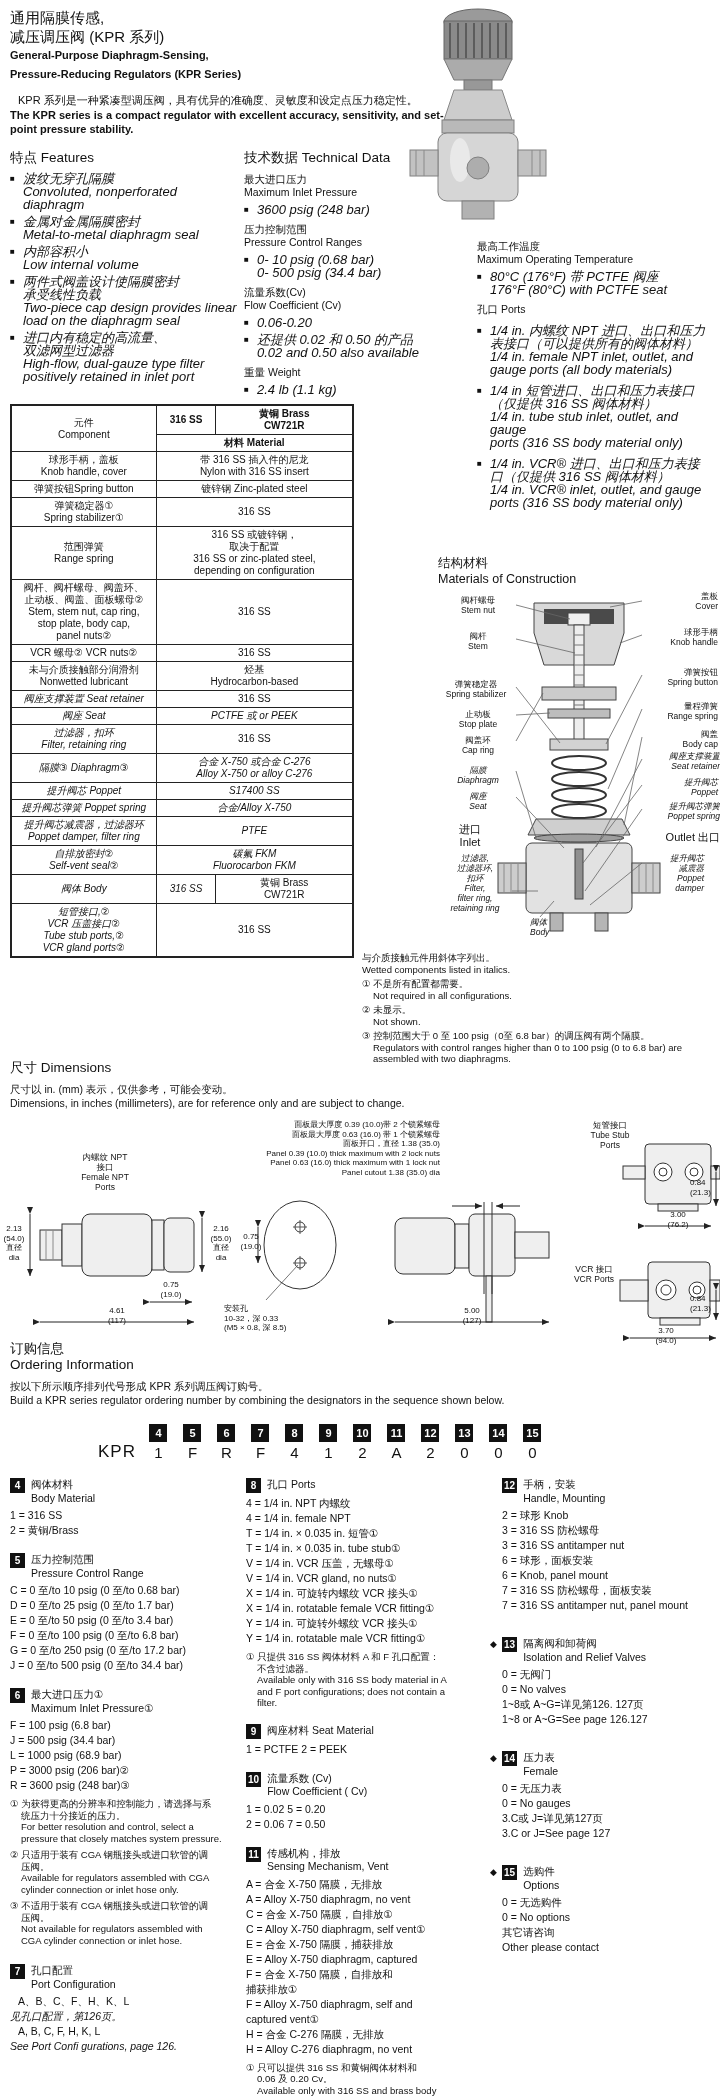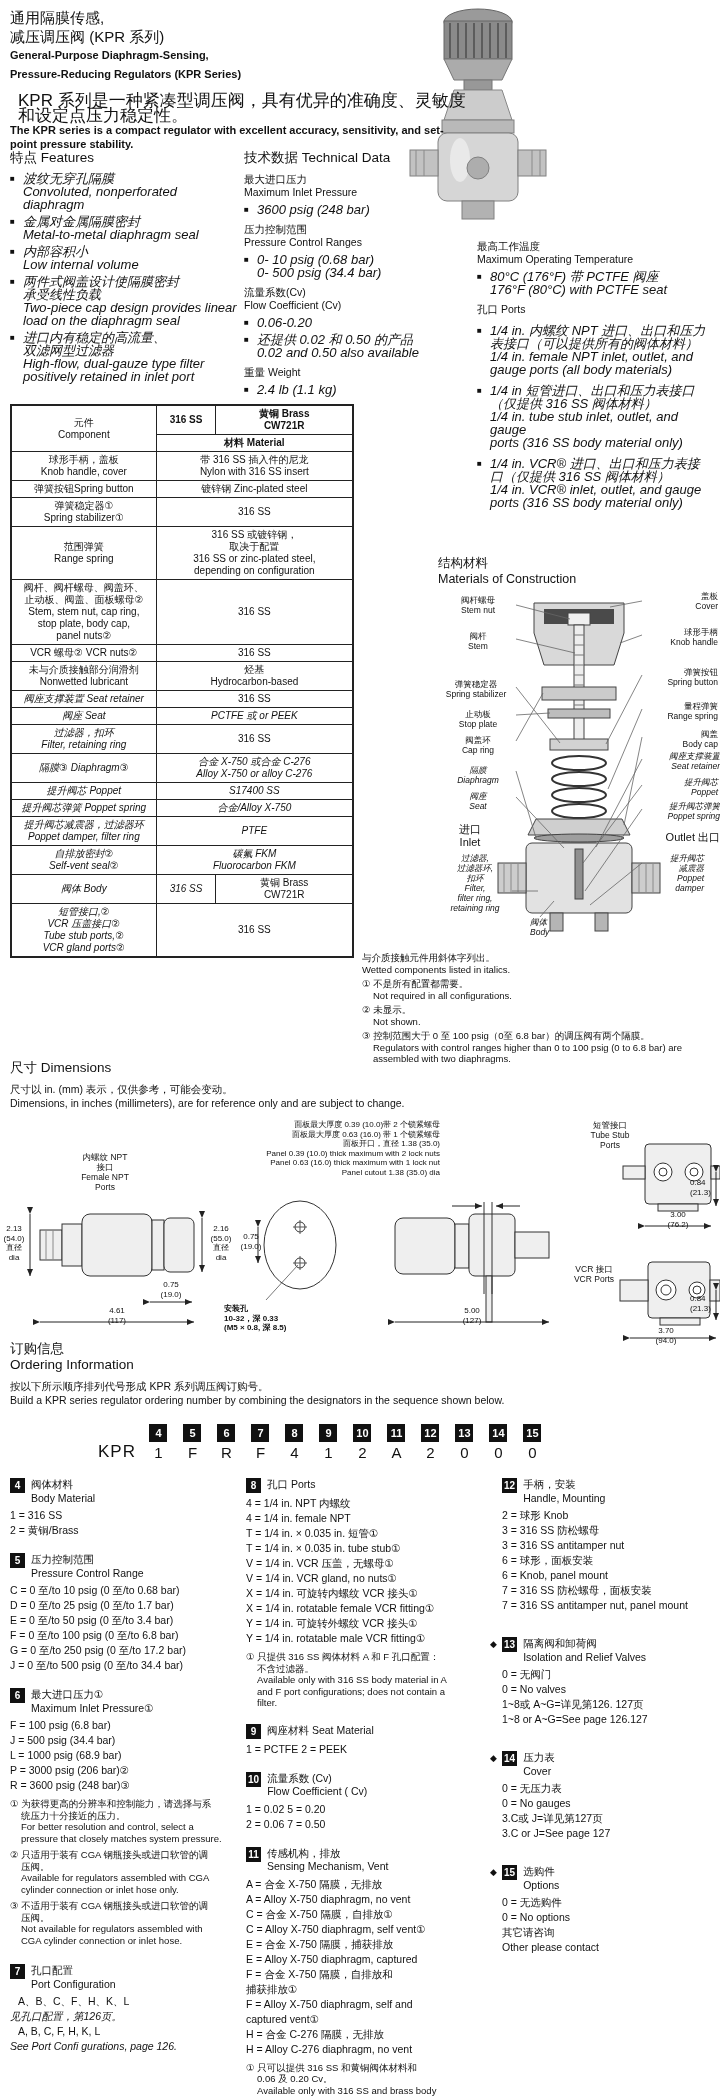--- a/index.html
+++ b/index.html
@@ -4,21 +4,21 @@
 <style>
   * { margin:0; padding:0; box-sizing:border-box; }
   html,body { background:#fff; }
   body { width:720px; font-family:"Liberation Sans","DejaVu Sans",sans-serif; color:#111; }
   .page { position:relative; width:720px; height:2097px; background:#fff; overflow:hidden; }
   .abs { position:absolute; }
   [data-bind] { white-space:pre-line; }
 
   .title-zh { font-size:15px; line-height:19px; }
   .title-en { font-size:11px; line-height:19px; font-weight:bold; }
-  .intro-zh { font-size:17px; line-height:15px;padding-left:8px; }
+  .intro-zh { font-size:11px; line-height:15px;padding-left:8px; }
   .intro-en { font-size:11px; line-height:14px; font-weight:bold; }
 
   .h1 { font-size:13.5px; line-height:16px; margin-bottom:6px; }
   .lbl { font-size:10.5px; line-height:13px; margin-top:7px; }
   .bul-item { display:flex; margin-top:4px; }
   .sq { flex:0 0 13px; font-size:8px; line-height:13px; }
   .sq::before { content:"■"; }
   .bul-text { font-size:13px; line-height:13px;font-style:italic; }
 
   
@@ -552,21 +552,21 @@
       <div class="dlabel sm" style="left:206px; top:110px; width:30px;" data-bind="dimensions.labels.d216">2.16
 (55.0)
 直径
 dia</div>
       <div class="dlabel sm" style="left:236px; top:118px; width:30px;" data-bind="dimensions.labels.d075b">0.75
 (19.0)</div>
       <div class="dlabel sm" style="left:150px; top:166px; width:42px;" data-bind="dimensions.labels.d075a">0.75
 (19.0)</div>
       <div class="dlabel sm" style="left:94px; top:192px; width:46px;" data-bind="dimensions.labels.d461">4.61
 (117)</div>
-      <div class="dlabel sm" style="left:224px; top:190px; width:110px; text-align:left;font-weight:bold;" data-bind="dimensions.labels.mount">安装孔
+      <div class="dlabel sm" style="left:224px; top:190px; width:110px; text-align:left;" data-bind="dimensions.labels.mount">安装孔
 10-32，深 0.33
 (M5 × 0.8, 深 8.5)</div>
       <div class="dlabel sm" style="left:448px; top:192px; width:48px;" data-bind="dimensions.labels.d500">5.00
 (127)</div>
       <div class="dlabel sm" style="left:652px; top:96px; width:52px;" data-bind="dimensions.labels.d300">3.00
 (76.2)</div>
       <div class="dlabel sm" style="left:690px; top:64px; width:30px; text-align:left;" data-bind="dimensions.labels.d084a">0.84
 (21.3)</div>
       <div class="dlabel sm" style="left:690px; top:180px; width:30px; text-align:left;" data-bind="dimensions.labels.d084b">0.84
 (21.3)</div>
@@ -784,21 +784,21 @@
       <div class="entry" data-bind="order.s13.entries.0">0 = 无阀门</div>
       <div class="entry" data-bind="order.s13.entries.1">0 = No valves</div>
       <div class="entry" data-bind="order.s13.entries.2">1~8或 A~G=详见第126. 127页</div>
       <div class="entry" data-bind="order.s13.entries.3">1~8 or A~G=See page 126.127</div>
     </div>
     <div class="osec" style="margin-bottom:24px;">
       <span class="dia" data-bind="icons.diamond">◆</span>
       <div class="oshead">
           <span class="numbox" data-bind="order.s14.num">14</span>
         <span class="ostitle" data-bind="order.s14.title">压力表
-Cover</span>
+Female</span>
         </div>
       <div class="entry" data-bind="order.s14.entries.0">0 = 无压力表</div>
       <div class="entry" data-bind="order.s14.entries.1">0 = No gauges</div>
       <div class="entry" data-bind="order.s14.entries.2">3.C或 J=详见第127页</div>
       <div class="entry" data-bind="order.s14.entries.3">3.C or J=See page 127</div>
     </div>
     <div class="osec">
       <span class="dia" data-bind="icons.diamond">◆</span>
       <div class="oshead">
           <span class="numbox" data-bind="order.s15.num">15</span>

